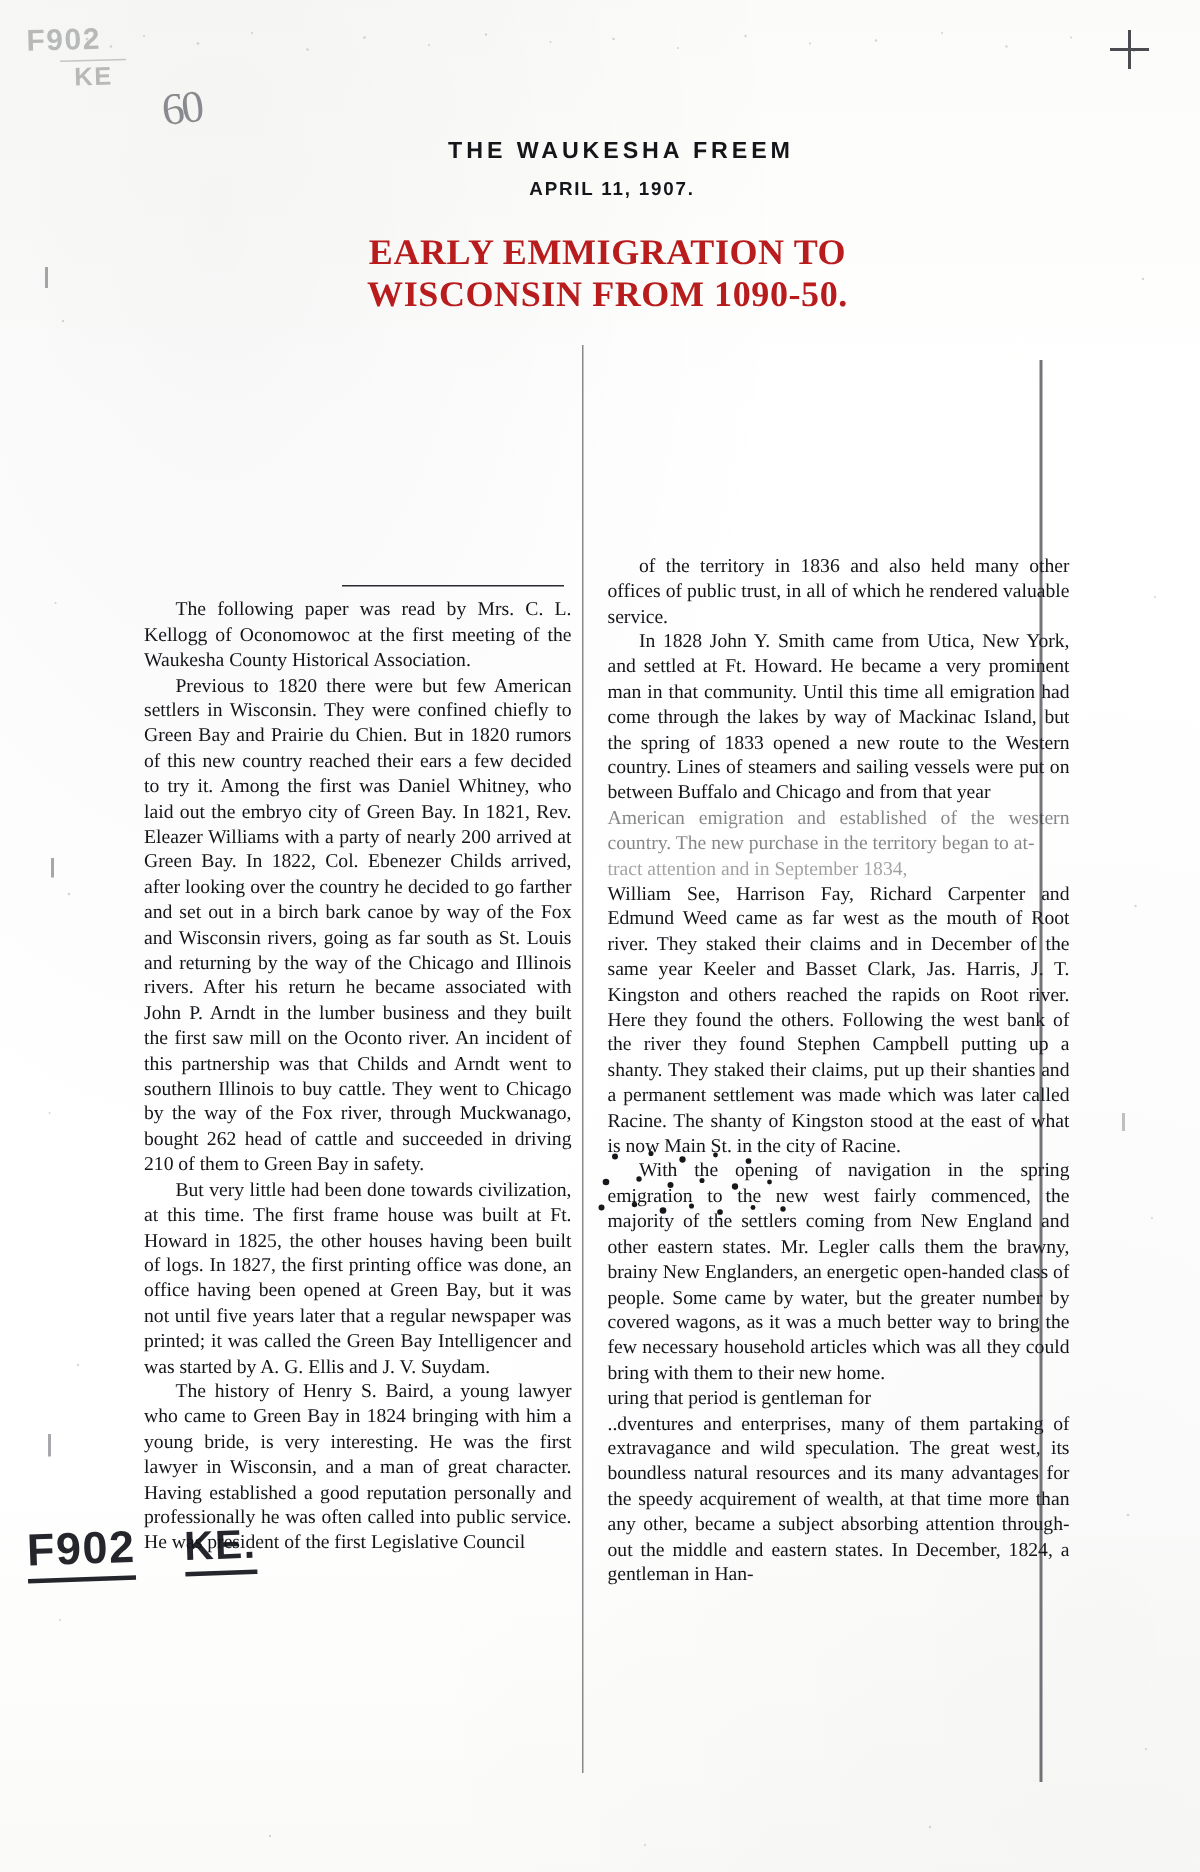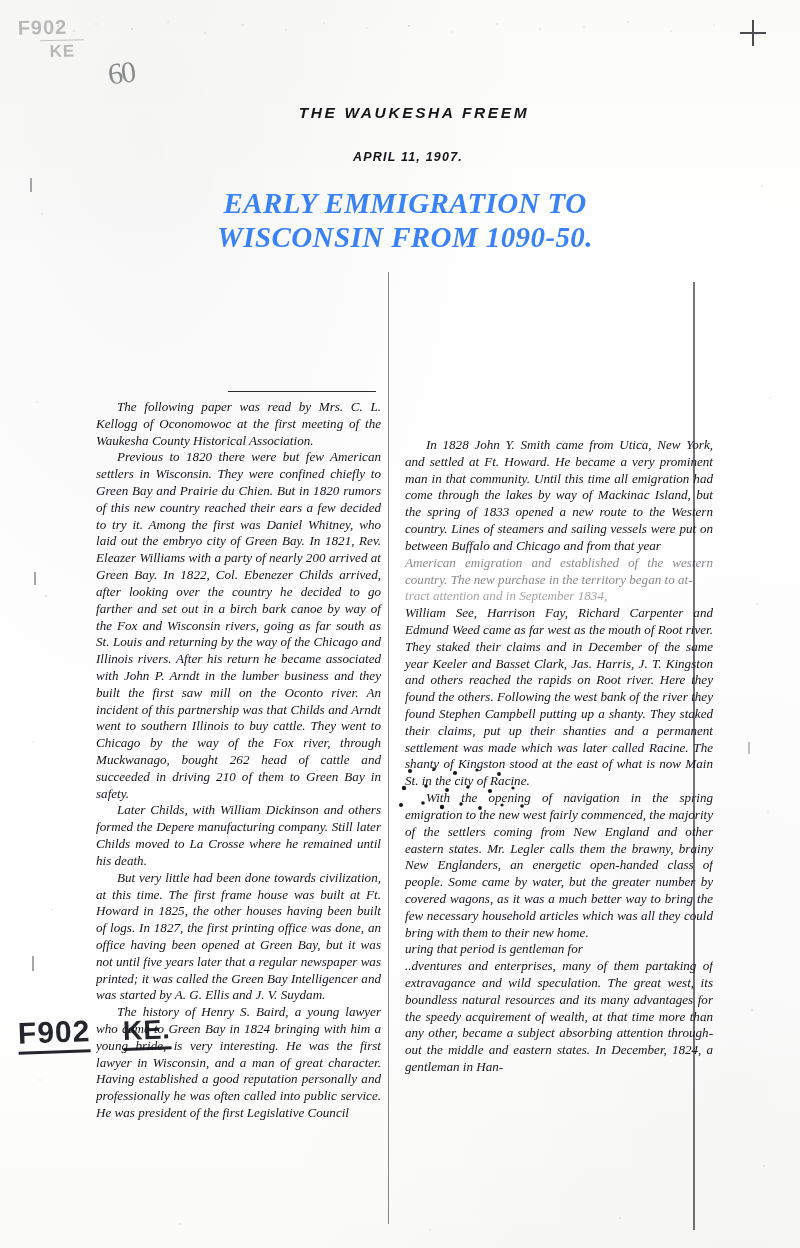--- a/index.html
+++ b/index.html
@@ -107,50 +107,49 @@
   .edge-tick {
     position: absolute;
     background: rgba(60,62,68,0.45);
     pointer-events: none;
   }
 
   
   .clipping {
     position: absolute;
     left: 96px;
-    top: 104px;
+    top: 92px;
     width: 618px;
     height: 1110px;
-    font-style: italic;
   }
 
   .masthead {
     text-align: center;
     font-family: "Liberation Sans", sans-serif;
     font-weight: 700;
     color: #15161a;
   }
   .masthead-name {
     font-size: 15.5px;
     letter-spacing: 2.6px;
     margin-left: 18px;
   }
   .masthead-date {
     font-size: 12.5px;
     letter-spacing: 1.2px;
-    margin-top: 28px;
+    margin-top: 9px;
     margin-left: 6px;
   }
 
   .headline {
     text-align: center;
     font-family: "Liberation Serif", serif;
     font-weight: 700;
-    color: #3b82f6;
-    font-size: 29px;
+    color: #b91c1c;
+    font-size: 24px;
     letter-spacing: 0.4px;
     line-height: 1.18;
     margin-top: 22px;
   }
   .headline .l2 { display: block; }
 
   .columns {
     position: relative;
     display: flex;
     margin-top: 22px;
@@ -294,26 +293,26 @@
 
     <div class="columns">
 
       <div class="col-divider"></div>
       <div class="edge-right-rule"></div>
 
       <div class="col col-left">
         <div class="rule-top"></div>
         <p>The following paper was read by Mrs. C. L. Kellogg of Oconomowoc at the first meeting of the Waukesha County Historical Association.</p>
         <p>Previous to 1820 there were but few American settlers in Wisconsin. They were confined chiefly to Green Bay and Prairie du Chien. But in 1820 rumors of this new country reached their ears a few decided to try it. Among the first was Daniel Whitney, who laid out the embryo city of Green Bay. In 1821, Rev. Eleazer Williams with a party of nearly 200 arrived at Green Bay. In 1822, Col. Ebenezer Childs arrived, after looking over the country he decided to go farther and set out in a birch bark canoe by way of the Fox and Wisconsin rivers, going as far south as St. Louis and returning by the way of the Chicago and Illinois rivers. After his return he became associated with John P. Arndt in the lumber business and they built the first saw mill on the Oconto river. An incident of this partnership was that Childs and Arndt went to southern Illinois to buy cattle. They went to Chicago by the way of the Fox river, through Muckwanago, bought 262 head of cattle and succeeded in driving 210 of them to Green Bay in safety.</p>
-        <p>Later Childs, with William Dickinson and others formed the Depere manufacturing company. Still later Childs moved to La Crosse where he remained until his death.</p>
         <p>But very little had been done towards civilization, at this time. The first frame house was built at Ft. Howard in 1825, the other houses having been built of logs. In 1827, the first printing office was done, an office having been opened at Green Bay, but it was not until five years later that a regular newspaper was printed; it was called the Green Bay Intelligencer and was started by A. G. Ellis and J. V. Suydam.</p>
         <p>The history of Henry S. Baird, a young lawyer who came to Green Bay in 1824 bringing with him a young bride, is very interesting. He was the first lawyer in Wisconsin, and a man of great character. Having established a good reputation personally and professionally he was often called into public service. He was president of the first Legislative Council</p>
       </div>
 
       <div class="col col-right">
+        <p>of the territory in 1836 and also held many other offices of public trust, in all of which he rendered valuable service.</p>
         <p>In 1828 John Y. Smith came from Utica, New York, and settled at Ft. Howard. He became a very prominent man in that community. Until this time all emigration had come through the lakes by way of Mackinac Island, but the spring of 1833 opened a new route to the Western country. Lines of steamers and sailing vessels were put on between Buffalo and Chicago and from that year</p>
         <p class="faded-2" style="text-indent:0">American emigration and established of the western country. The new purchase in the territory began to at-</p>
         <p class="faded" style="text-indent:0">tract attention and in September 1834,</p>
         <p style="text-indent:0">William See, Harrison Fay, Richard Carpenter and Edmund Weed came as far west as the mouth of Root river. They staked their claims and in December of the same year Keeler and Basset Clark, Jas. Harris, J. T. Kingston and others reached the rapids on Root river. Here they found the others. Following the west bank of the river they found Stephen Campbell putting up a shanty. They staked their claims, put up their shanties and a permanent settlement was made which was later called Racine. The shanty of Kingston stood at the east of what is now Main St. in the city of Racine.</p>
         <p>With the opening of navigation in the spring emigration to the new west fairly commenced, the majority of the settlers coming from New England and other eastern states. Mr. Legler calls them the brawny, brainy New Englanders, an energetic open-handed class of people. Some came by water, but the greater number by covered wagons, as it was a much better way to bring the few necessary household articles which was all they could bring with them to their new home.</p>
         <p class="clipped-left" style="text-indent:0">uring that period is gentleman for</p>
         <p class="clipped-left" style="text-indent:0">..dventures and enterprises, many of them partaking of extravagance and wild speculation. The great west, its boundless natural resources and its many advantages for the speedy acquirement of wealth, at that time more than any other, became a subject absorbing attention through-out the middle and eastern states. In December, 1824, a gentleman in Han-</p>
       </div>
 
     </div>

